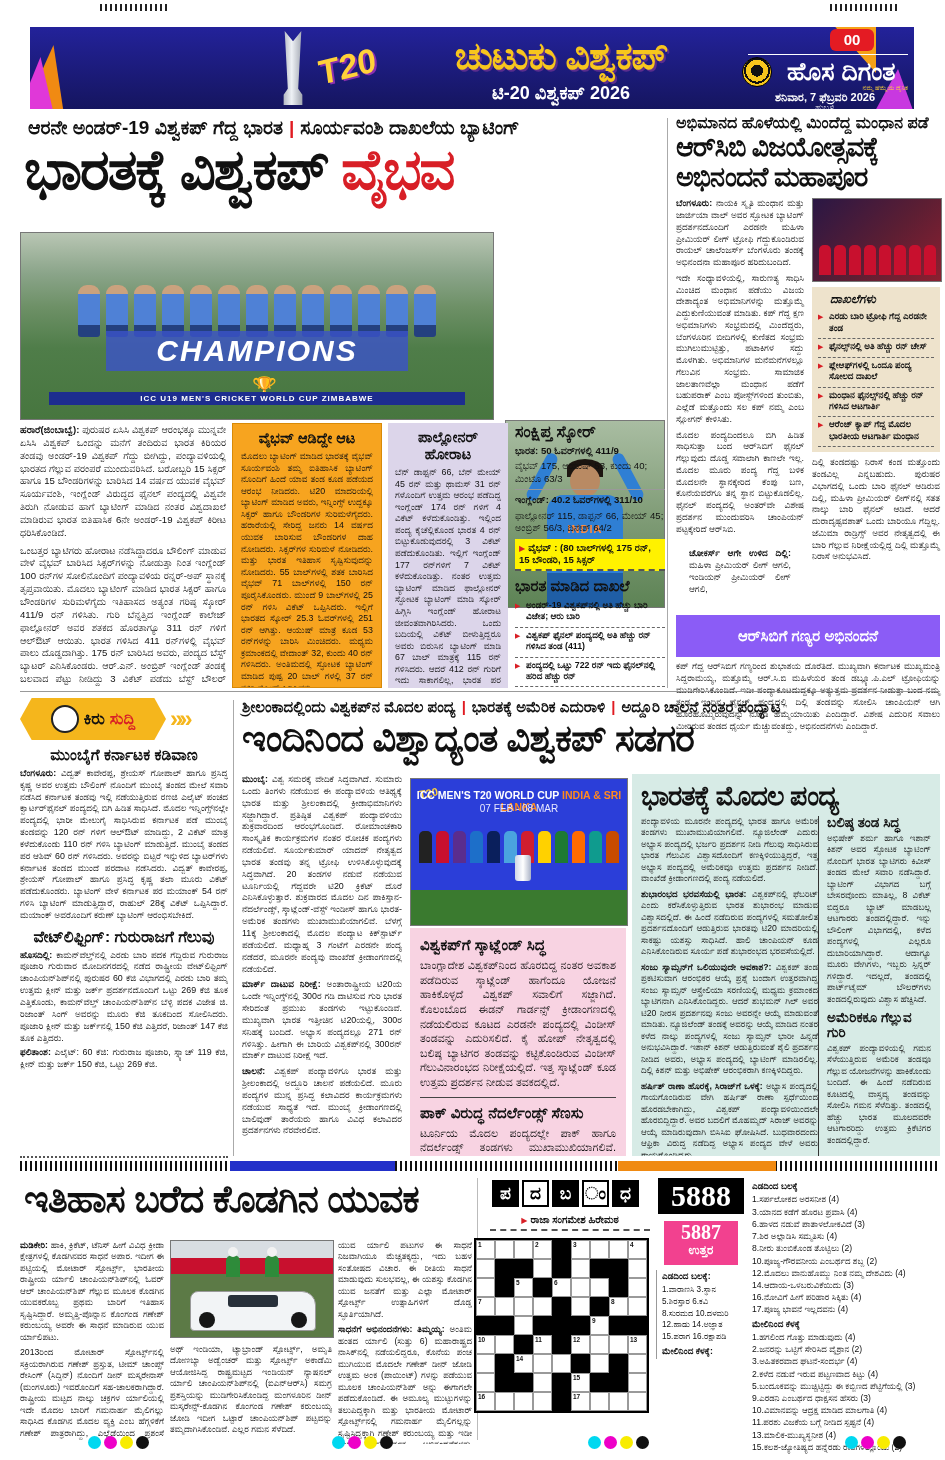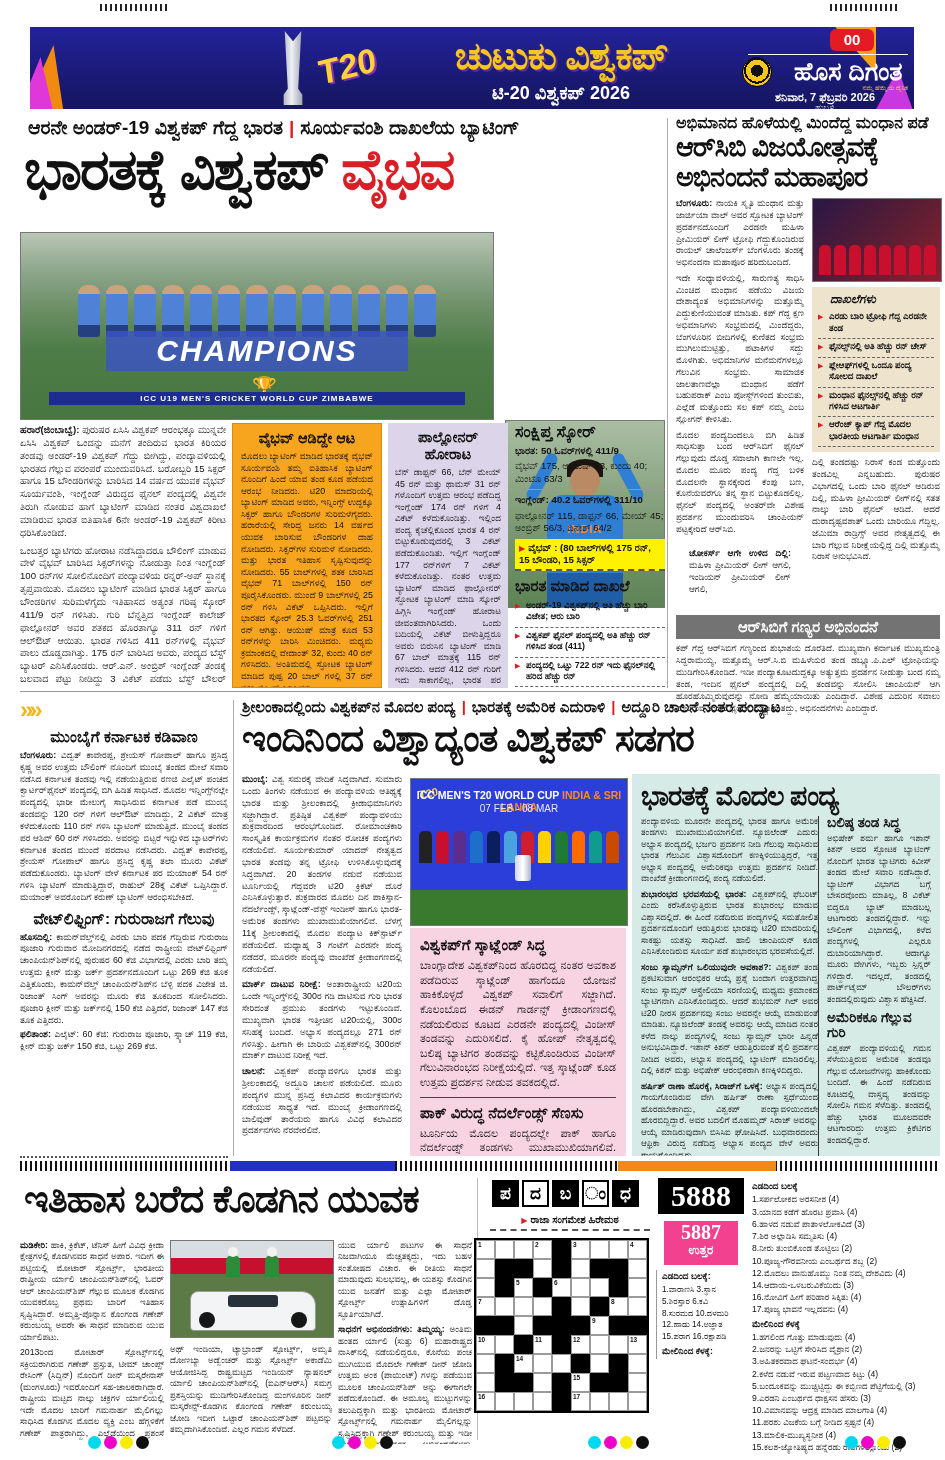--- a/index.html
+++ b/index.html
@@ -15,21 +15,21 @@
   .sh-mg1{left:-14px;top:30px;width:70px;height:60px;background:#e038d8;clip-path:polygon(0 100%,35% 0,55% 100%);}
   .sh-or2{right:38px;top:-6px;width:46px;height:52px;background:#f6a117;clip-path:polygon(0 0,100% 0,100% 100%);}
   .sh-mg2{right:0px;top:42px;width:40px;height:44px;background:#c838e0;clip-path:polygon(0 100%,60% 0,100% 100%);}
   .trophy{left:250px;top:4px;width:26px;height:74px;background:linear-gradient(90deg,#9aa0ad,#eef1f5 45%,#868c99);clip-path:polygon(18% 0,50% 14%,82% 0,70% 78%,86% 86%,86% 100%,14% 100%,14% 86%,30% 78%);}
   .t20{left:288px;top:20px;font-size:34px;font-weight:800;color:#ffd23a;transform:rotate(-14deg) skewX(-6deg);text-shadow:2px 2px 0 #8a2fb0;}
   .mast-title{left:356px;top:8px;width:350px;text-align:center;font-size:38px;font-weight:800;color:#f7c61d;text-shadow:2px 2px 0 #5b2d8e;letter-spacing:-1px;}
   .mast-sub{left:356px;top:56px;width:350px;text-align:center;font-size:18px;font-weight:700;color:#fff;}
   .mast-right{left:712px;top:0;width:172px;height:82px;}
   .pn{position:absolute;left:88px;top:2px;width:44px;height:22px;background:#e41b23;border-radius:6px;color:#fff;font-weight:800;font-size:15px;text-align:center;line-height:22px;}
   .pn-line{position:absolute;left:6px;top:27px;width:160px;height:1px;background:#fff;}
-  .paper-row{position:absolute;left:0;top:30px;width:172px;display:flex;align-items:center;gap:22px;}
+  .paper-row{position:absolute;left:0;top:30px;width:172px;display:flex;align-items:center;gap:15px;}
   .paper-logo{width:28px;height:28px;border-radius:50%;background:radial-gradient(circle at 50% 45%,#111 0 6px,#f7c61d 6px 11px,#111 11px 13px,#f7c61d 13px);border:1px solid #000;flex:0 0 auto;}
   .paper-name{font-size:25px;font-weight:800;color:#fff;white-space:nowrap;}
   .paper-tag{position:absolute;right:6px;top:57px;font-size:6.5px;color:#ffd23a;}
   .paper-date{position:absolute;left:0;top:64px;width:166px;text-align:center;font-size:11px;font-weight:700;color:#fff;}
   .paper-city{position:absolute;left:0;top:76px;width:166px;text-align:center;font-size:8px;color:#fff;}
   
   .kick1{left:28px;top:117px;width:630px;font-size:19px;font-weight:800;}
   .ksep{color:#e01b22;font-weight:800;padding:0 6px;}
   .hl1{left:24px;top:137px;width:645px;font-size:56px;font-weight:800;letter-spacing:-2px;white-space:nowrap;}
   .hl1 .red{color:#d81f26;}
@@ -66,21 +66,21 @@
   .rcb-kick{font-size:16px;font-weight:800;}
   .rcb-hl{font-size:27px;font-weight:800;line-height:1.12;letter-spacing:-1px;margin-top:2px;}
   .rcb-cols{display:flex;gap:8px;margin-top:6px;}
   .rcb-left{flex:1;font-size:8.9px;line-height:1.32;}
   .rcb-right{width:128px;flex:0 0 auto;}
   .ph-rcb{width:128px;height:82px;background:linear-gradient(135deg,#2a1744,#5c1e33 55%,#8c2030),radial-gradient(circle at 20% 20%,#ffd23a 0 2px,transparent 3px);position:relative;border:1px solid #777;overflow:hidden;}
   .rcb-fig{position:absolute;bottom:6px;width:12px;height:30px;border-radius:5px 5px 0 0;background:#c8102e;}
   .recbox{background:#eee3cc;padding:5px 6px;margin-top:5px;}
   .recbox h4{margin:0 12px 3px;font-size:12px;font-style:italic;}
   .rcb-p5{font-size:8.9px;line-height:1.32;margin-top:5px;}
-  .rcb-banner{margin-top:7px;background:#737373;color:#fff;font-weight:800;font-size:15px;text-align:center;padding:3px 0;}
+  .rcb-banner{margin-top:7px;background:#8b5cf6;color:#fff;font-weight:800;font-size:15px;text-align:center;padding:12px 0;}
   .rcb-bannertxt{font-size:8.8px;line-height:1.35;margin-top:4px;}
   
   .kiru{left:20px;top:698px;width:208px;height:458px;overflow:hidden;border-bottom:2px dotted #555;}
   .badge-row{display:flex;align-items:center;gap:4px;}
   .hexa{width:146px;height:42px;background:#f5b61c;clip-path:polygon(8% 0,92% 0,100% 50%,92% 100%,8% 100%,0 50%);display:flex;align-items:center;justify-content:center;gap:5px;}
   .hand{width:24px;height:24px;border-radius:50%;background:#fff;border:2px solid #222;}
   .badge-k{font-size:16px;font-weight:800;}
   .badge-s{font-size:16px;font-weight:800;color:#d81f26;}
   .chev{color:#f5b61c;font-size:24px;font-weight:800;letter-spacing:-4px;line-height:1;}
   .kiru-sub{font-size:15.5px;font-weight:800;text-align:center;margin:6px 0 4px;line-height:1.15;}
@@ -274,20 +274,25 @@
       </div>
     </div>
     <div class="rcb-banner">ಆರ್‌ಸಿಬಿಗೆ ಗಣ್ಯರ ಅಭಿನಂದನೆ</div>
     <div class="rcb-bannertxt jt">ಕಪ್ ಗೆದ್ದ ಆರ್‌ಸಿಬಿಗೆ ಗಣ್ಯರಿಂದ ಶುಭಾಶಯ ದೊರೆತಿದೆ. ಮುಖ್ಯವಾಗಿ ಕರ್ನಾಟಕ ಮುಖ್ಯಮಂತ್ರಿ ಸಿದ್ದರಾಮಯ್ಯ, ಮತ್ತೊಮ್ಮೆ ಆರ್.ಸಿ.ಬಿ ಮಹಿಳೆಯರ ತಂಡ ಡಬ್ಲ್ಯೂ.ಪಿ.ಎಲ್ ಟ್ರೋಫಿಯನ್ನು ಮುಡಿಗೇರಿಸಿಕೊಂಡಿದೆ. ಇಡೀ ಪಂದ್ಯಾಕೂಟದುದ್ದಕ್ಕೂ ಅತ್ಯುತ್ತಮ ಪ್ರದರ್ಶನ ನೀಡುತ್ತಾ ಬಂದ ನಮ್ಮ ತಂಡ, ಇಂದಿನ ಫೈನಲ್ ಪಂದ್ಯದಲ್ಲಿ ದಿಲ್ಲಿ ತಂಡವನ್ನು ಸೋಲಿಸಿ ಚಾಂಪಿಯನ್ ಆಗಿ ಹೊರಹೊಮ್ಮಿರುವುದನ್ನು ನೋಡಿ ಹೆಮ್ಮೆಯಾಯಿತು ಎಂದಿದ್ದಾರೆ. ವಿಶೇಷ ಎದುರಿನ ಸವಾಲು ಮೀರಿರುವ ತಂಡದ ಧೈರ್ಯ ಮೆಚ್ಚುವಂತದ್ದು, ಅಭಿನಂದನೆಗಳು ಎಂದಿದ್ದಾರೆ.</div>
   </aside>
 
   <div class="abs hline" style="left:20px;top:691px;width:920px;"></div>
 
   <aside class="abs kiru">
     <div class="badge-row">
+      <div class="hexa">
+        <span class="hand"></span>
+        <span class="badge-k">ಕಿರು</span>
+        <span class="badge-s">ಸುದ್ದಿ</span>
+      </div>
       <span class="chev">»»</span>
     </div>
     <div class="kiru-sub">ಮುಂಬೈಗೆ ಕರ್ನಾಟಕ ಕಡಿವಾಣ</div>
     <div class="kiru-txt jt"><b>ಬೆಂಗಳೂರು: </b><span>ವಿದ್ವತ್ ಕಾವೇರಪ್ಪ, ಶ್ರೇಯಸ್ ಗೋಪಾಲ್ ಹಾಗೂ ಪ್ರಸಿದ್ಧ ಕೃಷ್ಣ ಅವರ ಉತ್ತಮ ಬೌಲಿಂಗ್ ನೊಂದಿಗೆ ಮುಂಬೈ ತಂಡದ ಮೇಲೆ ಸವಾರಿ ನಡೆಸಿದ ಕರ್ನಾಟಕ ತಂಡವು ಇಲ್ಲಿ ನಡೆಯುತ್ತಿರುವ ರಣಜಿ ಎಲೈಟ್ ಪಂಚದ ಕ್ವಾರ್ಟರ್‌ಫೈನಲ್ ಪಂದ್ಯದಲ್ಲಿ ಬಿಗಿ ಹಿಡಿತ ಸಾಧಿಸಿದೆ. ಮೊದಲ ಇನ್ನಿಂಗ್ಸ್‌ನಲ್ಲೇ ಪಂದ್ಯದಲ್ಲಿ ಭಾರೀ ಮೇಲುಗೈ ಸಾಧಿಸಿರುವ ಕರ್ನಾಟಕ ಪಡೆ ಮುಂಬೈ ತಂಡವನ್ನು 120 ರನ್ ಗಳಿಗೆ ಆಲ್‌ಔಟ್ ಮಾಡಿದ್ದು, 2 ವಿಕೆಟ್ ಮಾತ್ರ ಕಳೆದುಕೊಂಡು 110 ರನ್ ಗಳಿಸಿ ಬ್ಯಾಟಿಂಗ್ ಮಾಡುತ್ತಿದೆ. ಮುಂಬೈ ತಂಡದ ಪರ ಆಶಿವ್ 60 ರನ್ ಗಳಿಸಿದರು. ಅವರನ್ನು ಬಿಟ್ಟರೆ ಇನ್ನುಳಿದ ಬ್ಯಾಟರ್‌ಗಳು ಕರ್ನಾಟಕ ತಂಡದ ಮುಂದೆ ಪರದಾಟ ನಡೆಸಿದರು. ವಿದ್ವತ್ ಕಾವೇರಪ್ಪ, ಶ್ರೇಯಸ್ ಗೋಪಾಲ್ ಹಾಗೂ ಪ್ರಸಿದ್ಧ ಕೃಷ್ಣ ತಲಾ ಮೂರು ವಿಕೆಟ್ ಪಡೆದುಕೊಂಡರು. ಬ್ಯಾಟಿಂಗ್ ವೇಳೆ ಕರ್ನಾಟಕ ಪರ ಮಯಾಂಕ್ 54 ರನ್ ಗಳಿಸಿ ಬ್ಯಾಟಿಂಗ್ ಮಾಡುತ್ತಿದ್ದಾರೆ, ರಾಹುಲ್ 28ಕ್ಕೆ ವಿಕೆಟ್ ಒಪ್ಪಿಸಿದ್ದಾರೆ. ಮಯಾಂಕ್ ಅವರೊಂದಿಗೆ ಕರುಣ್ ಬ್ಯಾಟಿಂಗ್ ಆರಂಭಿಸಬೇಕಿದೆ.</span></div>
     <div class="kiru-sub">ವೇಟ್‌ಲಿಫ್ಟಿಂಗ್: ಗುರುರಾಜಗೆ ಗೆಲುವು</div>
     <div class="kiru-txt jt"><b>ಹೊಸದಿಲ್ಲಿ: </b><span>ಕಾಮನ್‌ವೆಲ್ತ್‌ನಲ್ಲಿ ಎರಡು ಬಾರಿ ಪದಕ ಗೆದ್ದಿರುವ ಗುರುರಾಜ ಪೂಜಾರಿ ಗುರುವಾರ ಮೋದಿನಗರದಲ್ಲಿ ನಡೆದ ರಾಷ್ಟ್ರೀಯ ವೇಟ್‌ಲಿಫ್ಟಿಂಗ್ ಚಾಂಪಿಯನ್‌ಶಿಪ್‌ನಲ್ಲಿ ಪುರುಷರ 60 ಕೆಜಿ ವಿಭಾಗದಲ್ಲಿ ಎರಡು ಬಾರಿ ತಮ್ಮ ಉತ್ತಮ ಕ್ಲೀನ್ ಮತ್ತು ಜರ್ಕ್ ಪ್ರದರ್ಶನದೊಂದಿಗೆ ಒಟ್ಟು 269 ಕೆಜಿ ತೂಕ ಎತ್ತಿಕೊಂಡು, ಕಾಮನ್‌ವೆಲ್ತ್ ಚಾಂಪಿಯನ್‌ಶಿಪ್‌ನ ಬೆಳ್ಳಿ ಪದಕ ವಿಜೇತ ಜಿ. ರಿಜಾಂತ್ ಸಿಂಗ್ ಅವರನ್ನು ಮೂರು ಕೆಜಿ ತೂಕದಿಂದ ಸೋಲಿಸಿದರು. ಪೂಜಾರಿ ಕ್ಲೀನ್ ಮತ್ತು ಜರ್ಕ್‌ನಲ್ಲಿ 150 ಕೆಜಿ ಎತ್ತಿದರೆ, ರಿಜಾಂತ್ 147 ಕೆಜಿ ತೂಕ ಎತ್ತಿದರು.</span></div>
     <div class="kiru-txt jt" style="margin-top:3px;"><b>ಫಲಿತಾಂಶ: </b><span>ಎಲೈಟ್: 60 ಕೆಜಿ: ಗುರುರಾಜ ಪೂಜಾರಿ, ಸ್ನ್ಯಾಚ್ 119 ಕೆಜಿ, ಕ್ಲೀನ್ ಮತ್ತು ಜರ್ಕ್ 150 ಕೆಜಿ, ಒಟ್ಟು 269 ಕೆಜಿ.</span></div>
   </aside>
 
   <div class="abs vrule" style="left:233px;top:700px;height:456px;"></div>

